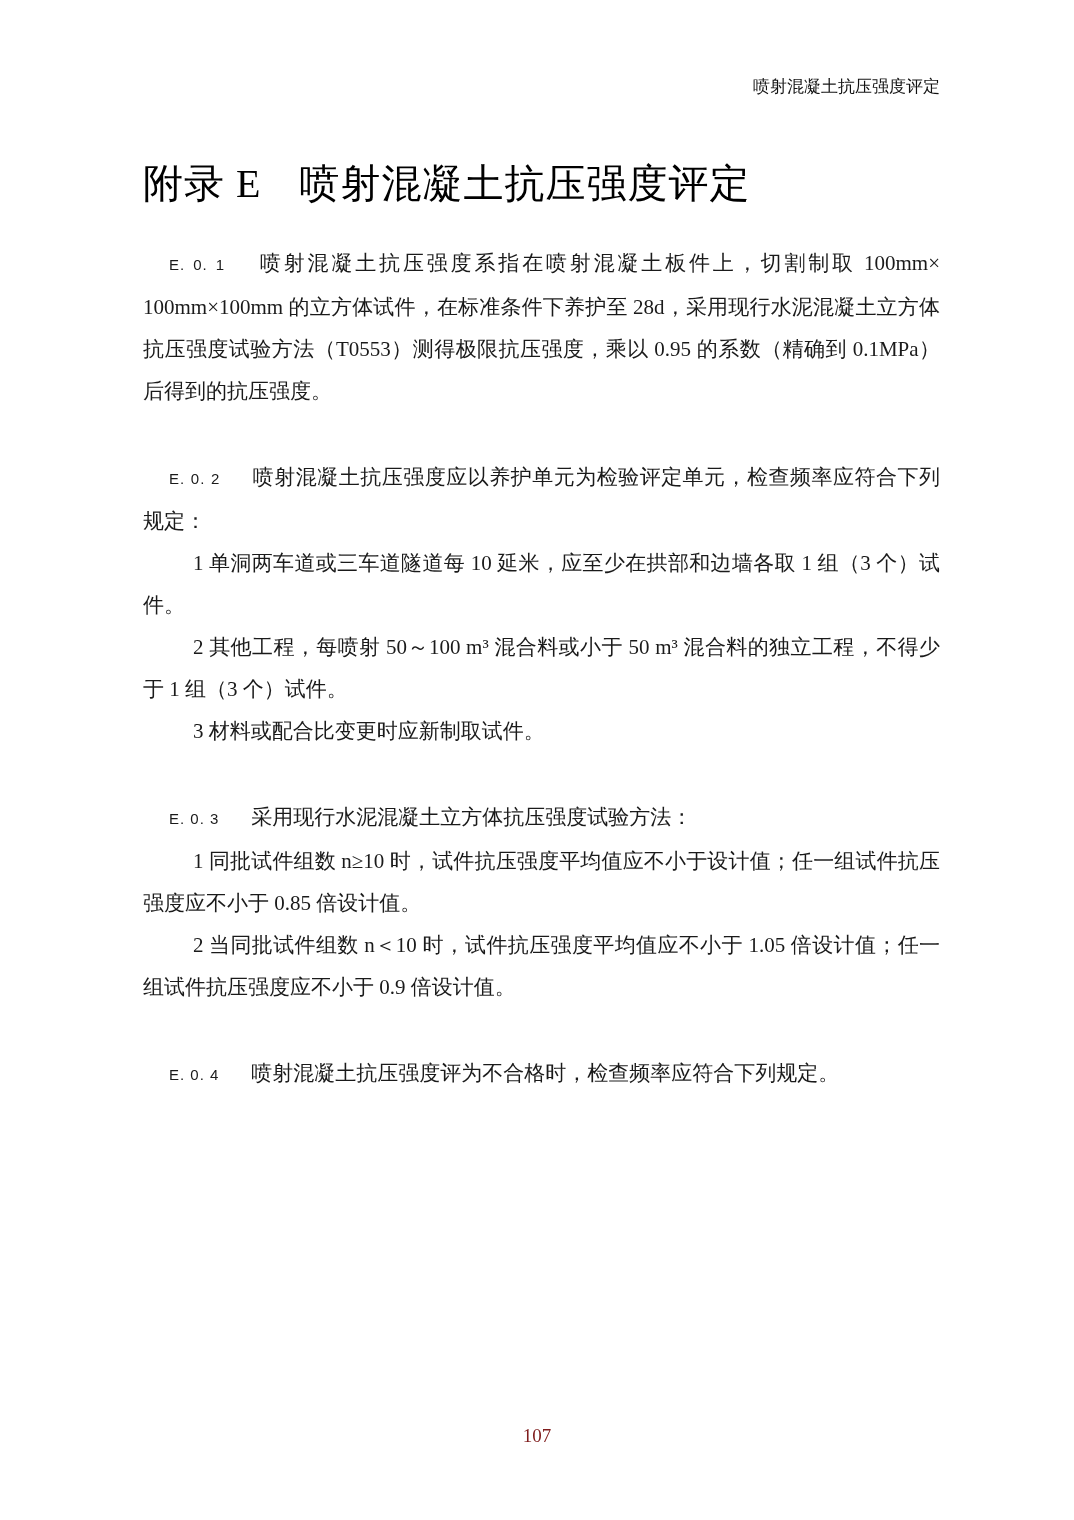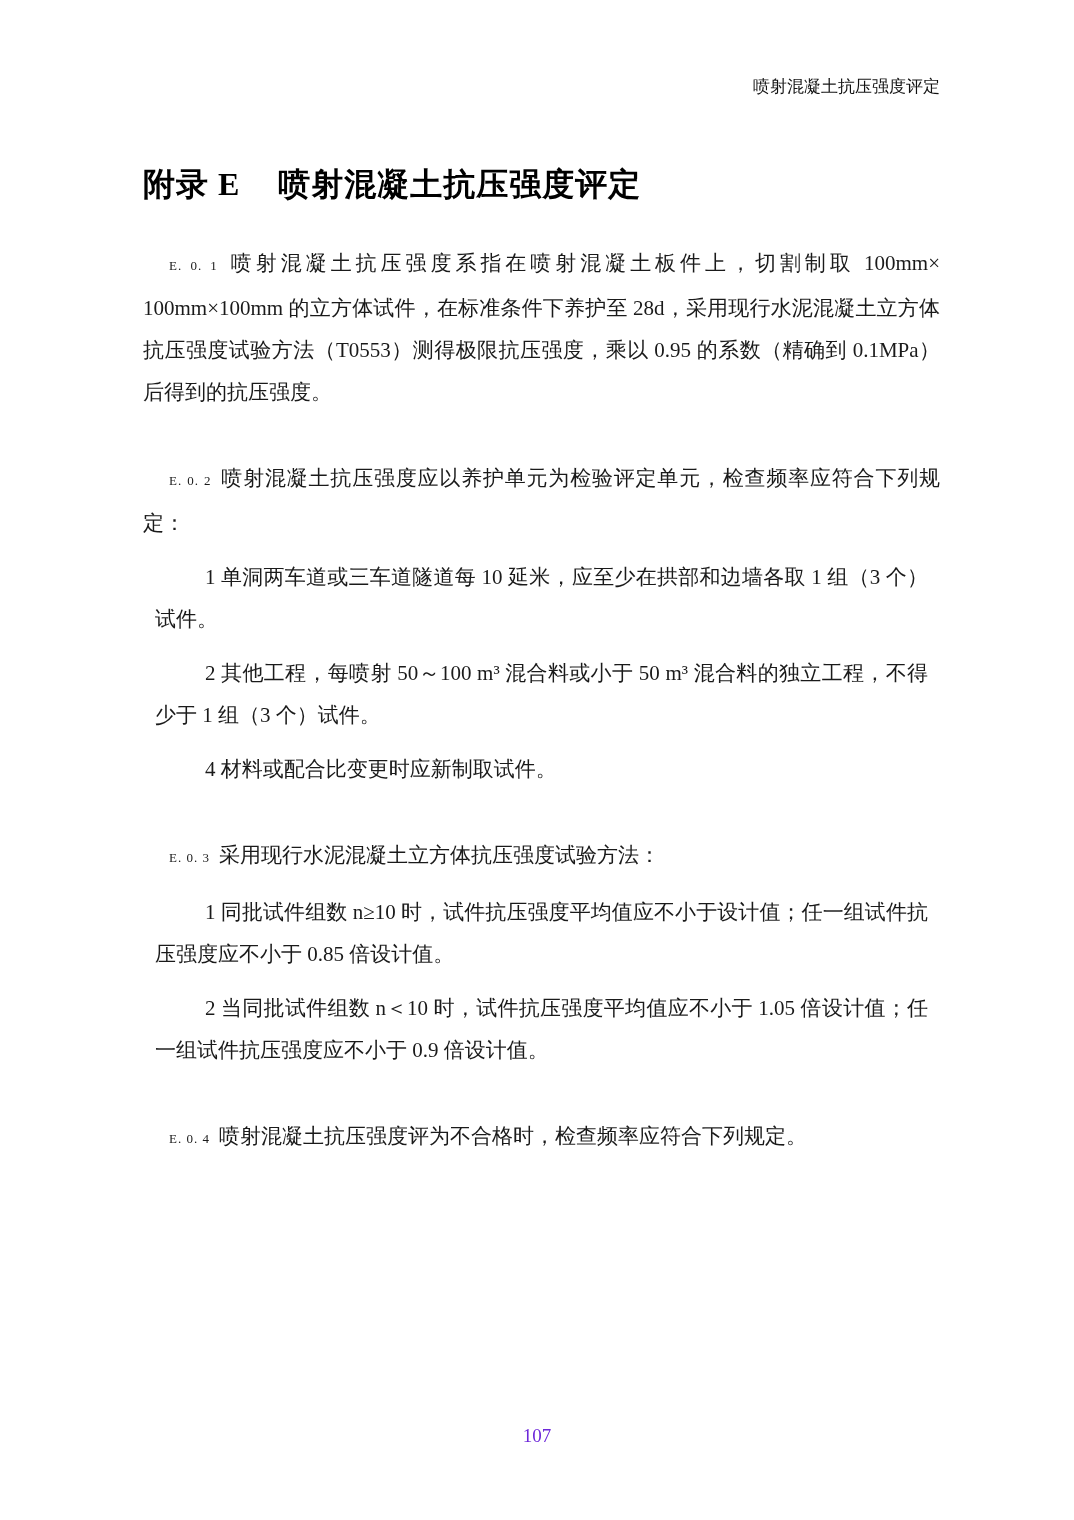--- a/index.html
+++ b/index.html
@@ -25,23 +25,23 @@
   }
   .running-header {
     padding-top: 78px;
     text-align: right;
     font-size: 17px;
     line-height: 18px;
     color: #111111;
   }
   .doc-title {
     margin: 66px 0 0 0;
-    font-size: 32px;
+    font-size: 40px;
     line-height: 44px;
-    font-weight: 700;
+    font-weight: 400;
     letter-spacing: 1px;
     color: #000000;
   }
   .doc-title .title-text {
     margin-left: 38px;
   }
   .body-text {
     font-size: 21px;
     line-height: 42px;
   }
@@ -50,39 +50,39 @@
   }
   .clause.first {
     margin-top: 36px;
   }
   .clause-head {
     margin: 0;
     text-indent: 26px;
     text-align: justify;
   }
   .clause-label {
-    font-family: Liberation Serif, serif;
-    font-size: 13px;
-    margin-right: 9px;
+    font-family: Liberation Sans, sans-serif;
+    font-size: 15px;
+    margin-right: 32px;
     letter-spacing: 1px;
   }
   .clause-item {
-    margin: 12px;
+    margin: 0;
     text-indent: 50px;
     text-align: justify;
   }
   .page-number {
     position: absolute;
     left: 0;
     right: 0;
     bottom: 72px;
     text-align: center;
     font-size: 19px;
     line-height: 24px;
-    color: #6d28d9;
+    color: #7f1d1d;
   }
 </style>
 </head>
 <body>
 
 <div class="page">
 
   <div class="running-header">喷射混凝土抗压强度评定</div>
 
   <h1 class="doc-title">
@@ -96,21 +96,21 @@
         <span class="clause-label">E. 0. 1</span><span>喷射混凝土抗压强度系指在喷射混凝土板件上，切割制取 100mm×​100mm×100mm 的立方体试件，在标准条件下养护至 28d，采用现行水泥混凝土立方体抗压强度试验方法（T0553）测得极限抗压强度，乘以 0.95 的系数（精确到 0.1MPa）后得到的抗压强度。</span>
       </p>
     </section>
 
     <section class="clause">
       <p class="clause-head">
         <span class="clause-label">E. 0. 2</span><span>喷射混凝土抗压强度应以养护单元为检验评定单元，检查频率应符合下列规定：</span>
       </p>
       <p class="clause-item">1 单洞两车道或三车道隧道每 10 延米，应至少在拱部和边墙各取 1 组（3 个）试件。</p>
       <p class="clause-item">2 其他工程，每喷射 50～100 m³ 混合料或小于 50 m³ 混合料的独立工程，不得少于 1 组（3 个）试件。</p>
-      <p class="clause-item">4 材料或配合比变更时应新制取试件。</p>
+      <p class="clause-item">3 材料或配合比变更时应新制取试件。</p>
     </section>
 
     <section class="clause">
       <p class="clause-head">
         <span class="clause-label">E. 0. 3</span><span>采用现行水泥混凝土立方体抗压强度试验方法：</span>
       </p>
       <p class="clause-item">1 同批试件组数 n≥10 时，试件抗压强度平均值应不小于设计值；任一组试件抗压强度应不小于 0.85 倍设计值。</p>
       <p class="clause-item">2 当同批试件组数 n＜10 时，试件抗压强度平均值应不小于 1.05 倍设计值；任一组试件抗压强度应不小于 0.9 倍设计值。</p>
     </section>
 

